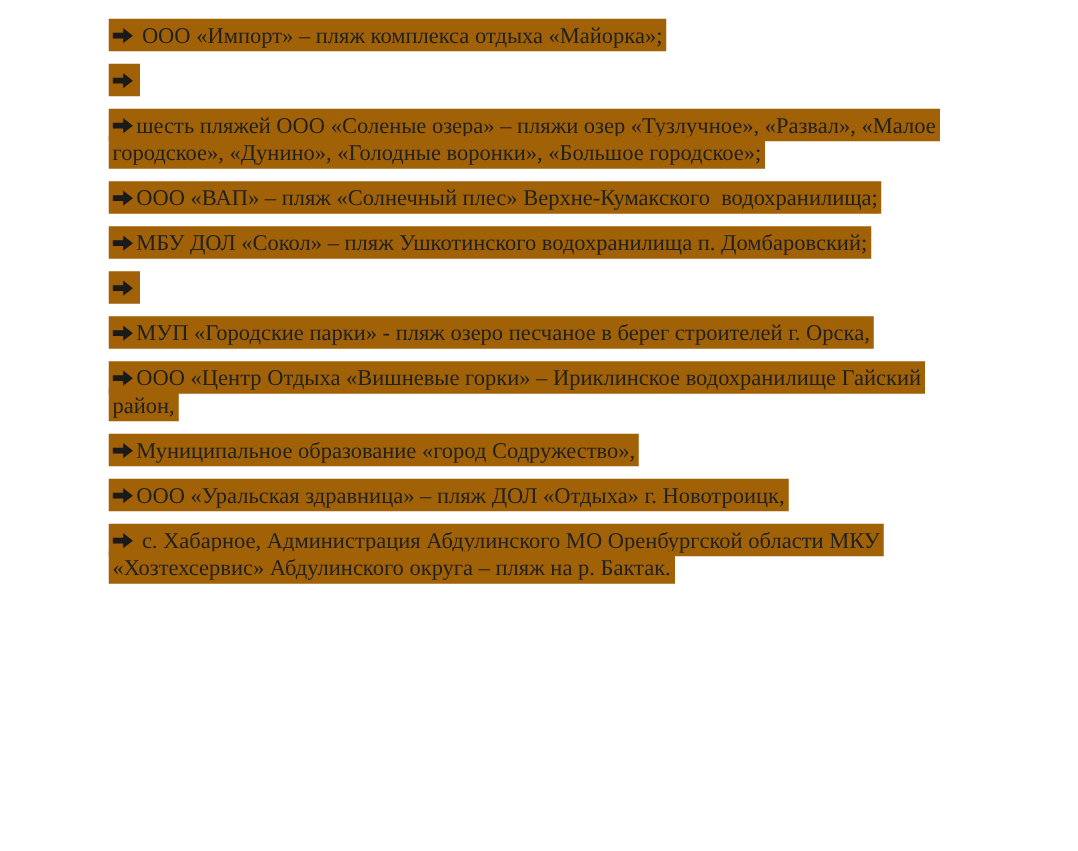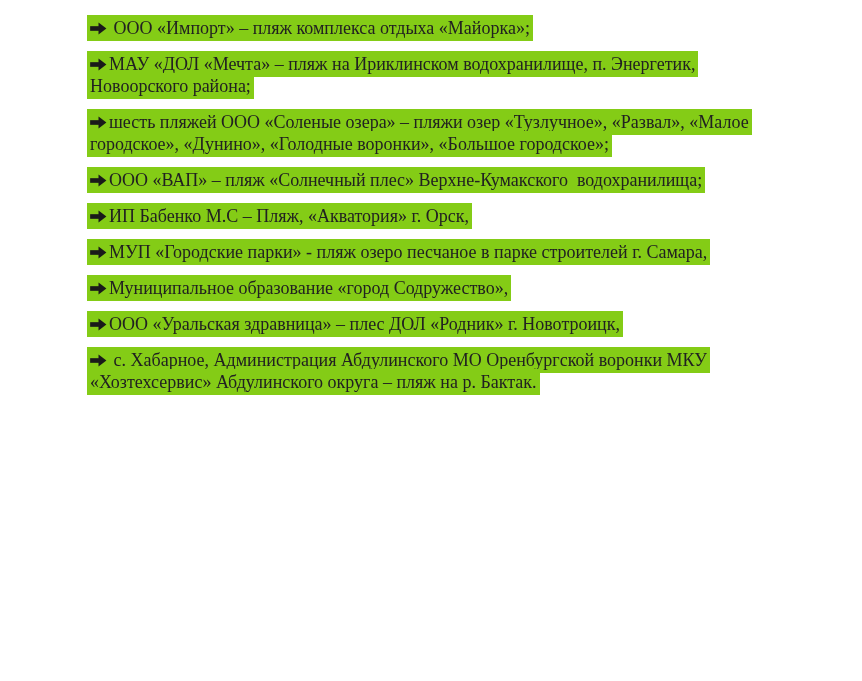--- a/index.html
+++ b/index.html
@@ -19,21 +19,21 @@
     box-sizing: border-box;
     width: 862px;
   }
   p.item {
     margin: 0 0 14px 0;
     font-size: 18px;
     line-height: 22px;
     white-space: pre-wrap;
   }
   .hl {
-    background: #84cc16;
+    background: #a16207;
     padding: 3px 3px;
     -webkit-box-decoration-break: clone;
     box-decoration-break: clone;
   }
   .arrow-icon {
     display: inline-block;
     width: 17px;
     height: 13px;
     vertical-align: -1px;
     margin-right: 2px;
@@ -53,57 +53,65 @@
 <div class="doc">
 
   <p class="item"><span class="hl"><span class="arrow-icon"><svg width="17" height="13" viewBox="0 0 18 14">
             <rect x="0" y="4.5" width="9.5" height="5" fill="#1a1a1a"></rect>
             <polygon points="9,0.5 17.5,7 9,13.5" fill="#1a1a1a"></polygon>
           </svg></span><span> ООО «Импорт» – пляж комплекса отдыха «Майорка»;</span></span></p>
 
   <p class="item"><span class="hl"><span class="arrow-icon"><svg width="17" height="13" viewBox="0 0 18 14">
             <rect x="0" y="4.5" width="9.5" height="5" fill="#1a1a1a"></rect>
             <polygon points="9,0.5 17.5,7 9,13.5" fill="#1a1a1a"></polygon>
-          </svg></span><span>МАУ «ДОЛ «Мечта» – пляж на Ириклинском водохранилище, п. Энергетик,
-Новоорского района;</span></span></p>
+          </svg></span></span></p>
 
   <p class="item"><span class="hl"><span class="arrow-icon"><svg width="17" height="13" viewBox="0 0 18 14">
             <rect x="0" y="4.5" width="9.5" height="5" fill="#1a1a1a"></rect>
             <polygon points="9,0.5 17.5,7 9,13.5" fill="#1a1a1a"></polygon>
           </svg></span><span>шесть пляжей ООО «Соленые озера» – пляжи озер «Тузлучное», «Развал», «Малое
 городское», «Дунино», «Голодные воронки», «Большое городское»;</span></span></p>
 
   <p class="item"><span class="hl"><span class="arrow-icon"><svg width="17" height="13" viewBox="0 0 18 14">
             <rect x="0" y="4.5" width="9.5" height="5" fill="#1a1a1a"></rect>
             <polygon points="9,0.5 17.5,7 9,13.5" fill="#1a1a1a"></polygon>
           </svg></span><span>ООО «ВАП» – пляж «Солнечный плес» Верхне-Кумакского  водохранилища;</span></span></p>
 
+  <p class="item"><span class="hl"><span class="arrow-icon"><svg width="17" height="13" viewBox="0 0 18 14">
+            <rect x="0" y="4.5" width="9.5" height="5" fill="#1a1a1a"></rect>
+            <polygon points="9,0.5 17.5,7 9,13.5" fill="#1a1a1a"></polygon>
+          </svg></span><span>МБУ ДОЛ «Сокол» – пляж Ушкотинского водохранилища п. Домбаровский;</span></span></p>
 
   <p class="item"><span class="hl"><span class="arrow-icon"><svg width="17" height="13" viewBox="0 0 18 14">
             <rect x="0" y="4.5" width="9.5" height="5" fill="#1a1a1a"></rect>
             <polygon points="9,0.5 17.5,7 9,13.5" fill="#1a1a1a"></polygon>
-          </svg></span><span>ИП Бабенко М.С – Пляж, «Акватория» г. Орск,</span></span></p>
+          </svg></span></span></p>
 
   <p class="item"><span class="hl"><span class="arrow-icon"><svg width="17" height="13" viewBox="0 0 18 14">
             <rect x="0" y="4.5" width="9.5" height="5" fill="#1a1a1a"></rect>
             <polygon points="9,0.5 17.5,7 9,13.5" fill="#1a1a1a"></polygon>
-          </svg></span><span>МУП «Городские парки» - пляж озеро песчаное в парке строителей г. Самара,</span></span></p>
+          </svg></span><span>МУП «Городские парки» - пляж озеро песчаное в берег строителей г. Орска,</span></span></p>
 
+  <p class="item"><span class="hl"><span class="arrow-icon"><svg width="17" height="13" viewBox="0 0 18 14">
+            <rect x="0" y="4.5" width="9.5" height="5" fill="#1a1a1a"></rect>
+            <polygon points="9,0.5 17.5,7 9,13.5" fill="#1a1a1a"></polygon>
+          </svg></span><span>ООО «Центр Отдыха «Вишневые горки» – Ириклинское водохранилище Гайский
+район,</span></span></p>
 
 
   <p class="item"><span class="hl"><span class="arrow-icon"><svg width="17" height="13" viewBox="0 0 18 14">
             <rect x="0" y="4.5" width="9.5" height="5" fill="#1a1a1a"></rect>
             <polygon points="9,0.5 17.5,7 9,13.5" fill="#1a1a1a"></polygon>
           </svg></span><span>Муниципальное образование «город Содружество»,</span></span></p>
 
 
   <p class="item"><span class="hl"><span class="arrow-icon"><svg width="17" height="13" viewBox="0 0 18 14">
             <rect x="0" y="4.5" width="9.5" height="5" fill="#1a1a1a"></rect>
             <polygon points="9,0.5 17.5,7 9,13.5" fill="#1a1a1a"></polygon>
-          </svg></span><span>ООО «Уральская здравница» – плес ДОЛ «Родник» г. Новотроицк,</span></span></p>
+          </svg></span><span>ООО «Уральская здравница» – пляж ДОЛ «Отдыха» г. Новотроицк,</span></span></p>
 
   <p class="item"><span class="hl"><span class="arrow-icon"><svg width="17" height="13" viewBox="0 0 18 14">
             <rect x="0" y="4.5" width="9.5" height="5" fill="#1a1a1a"></rect>
             <polygon points="9,0.5 17.5,7 9,13.5" fill="#1a1a1a"></polygon>
-          </svg></span><span> </span><span class="flagged">с.</span><span> Хабарное, Администрация Абдулинского МО Оренбургской воронки МКУ
+          </svg></span><span> </span><span class="flagged">с.</span><span> Хабарное, Администрация Абдулинского МО Оренбургской области МКУ
 «Хозтехсервис» Абдулинского округа – пляж на р. Бактак.</span></span></p>
 
 </div>
 
 </body></html>

